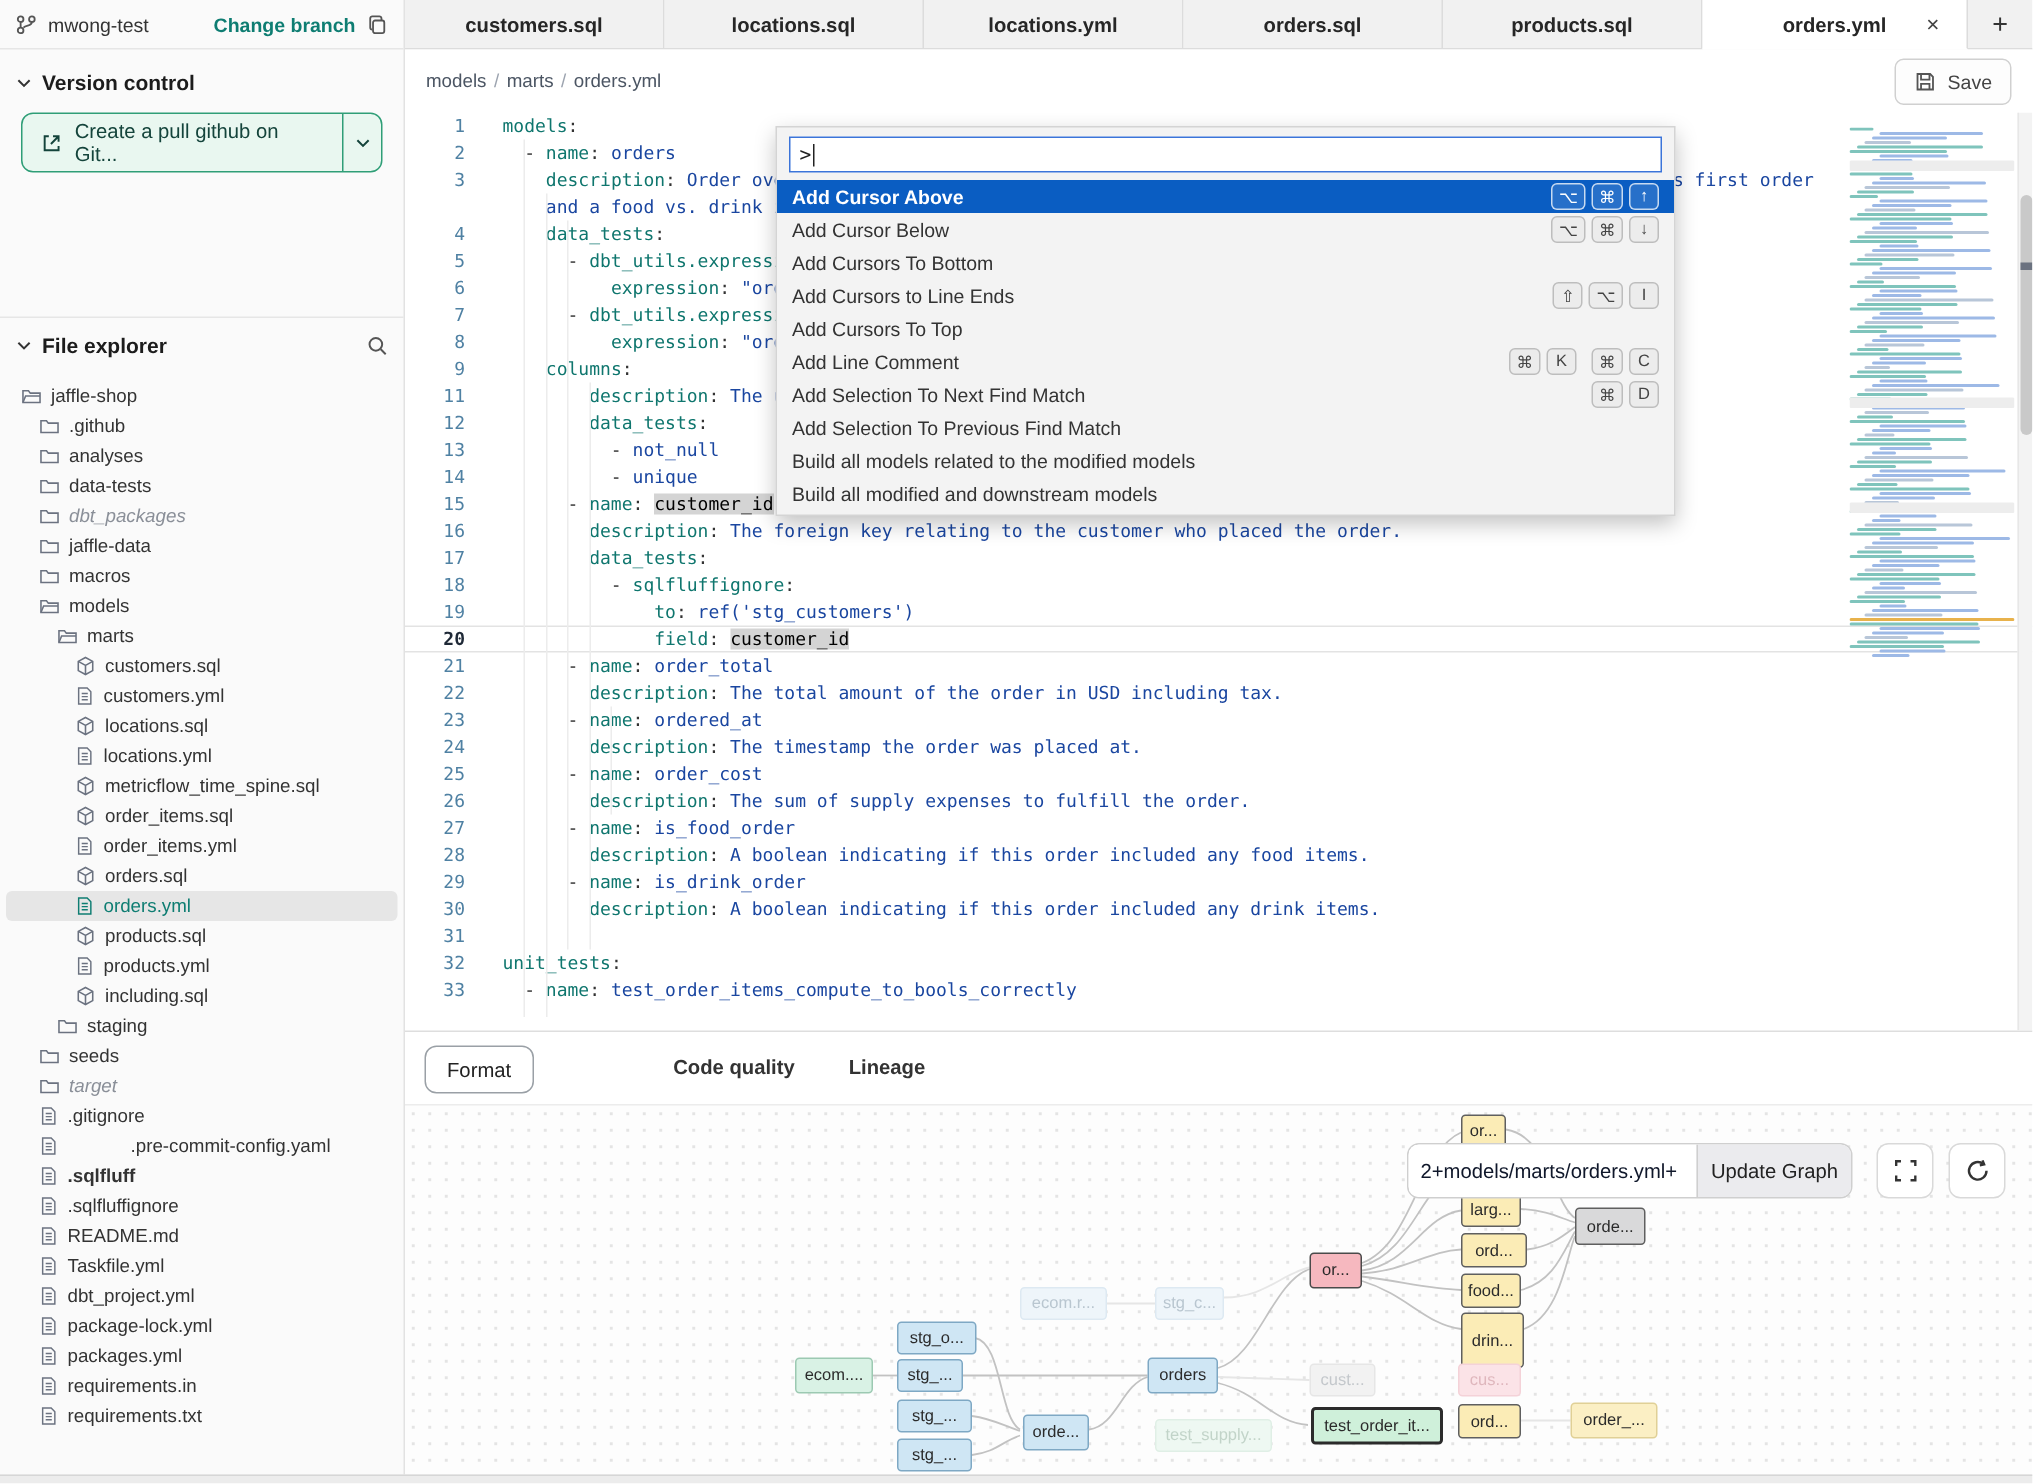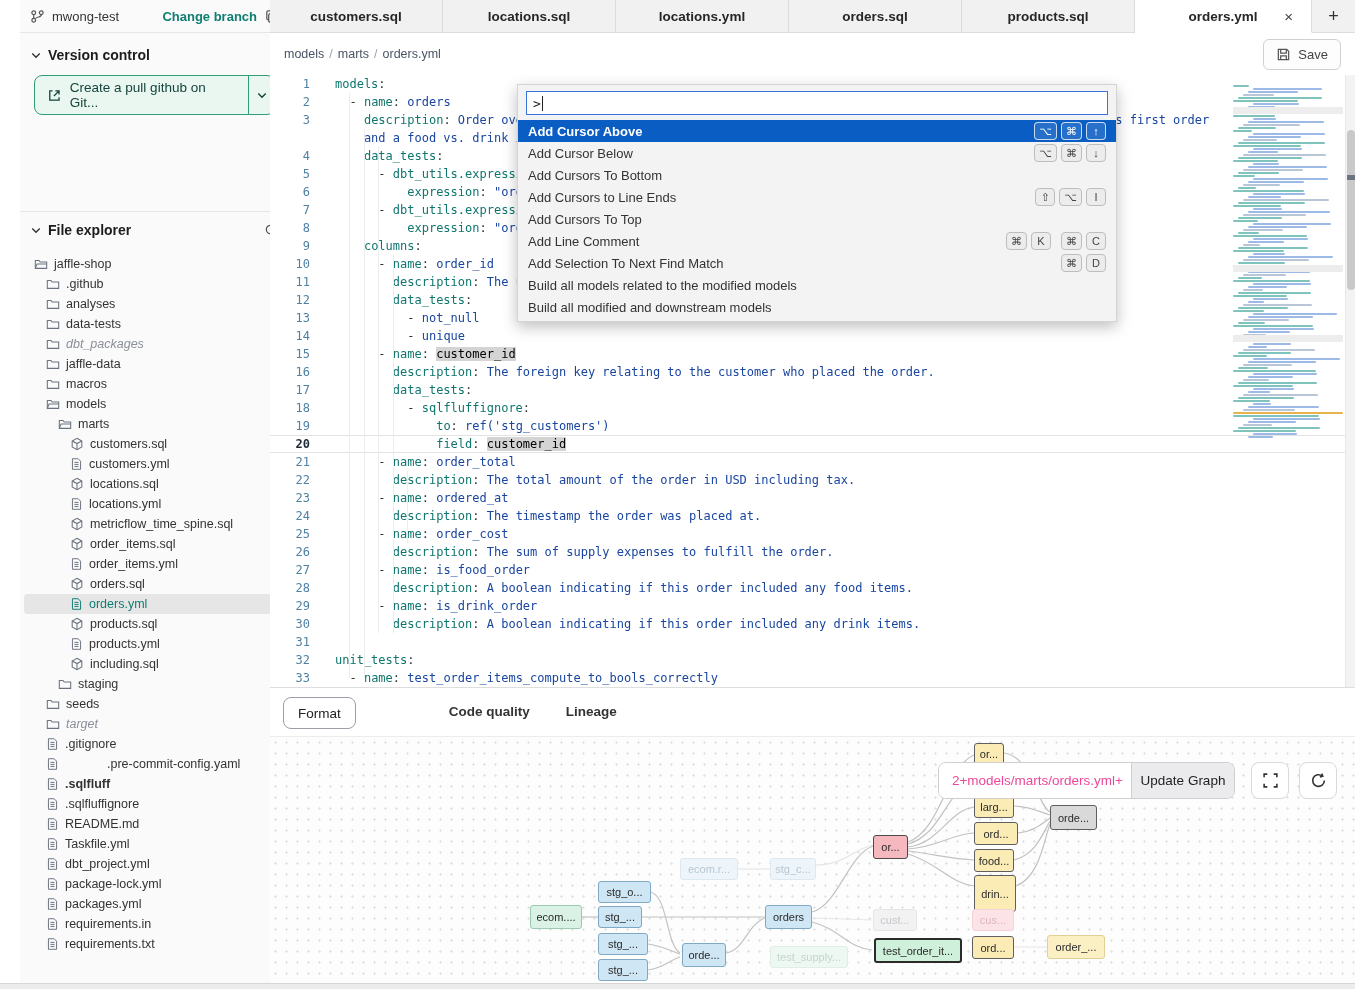--- a/index.html
+++ b/index.html
@@ -1,21 +1,21 @@
 <!DOCTYPE html>
 <html><head>
 <meta charset="utf-8">
 <style>
   * { box-sizing: border-box; margin: 0; padding: 0; }
   html,body { width:1355px; height:989px; overflow:hidden; }
   body { font-family:"Liberation Sans", sans-serif; font-size:13px; color:#2b2b2b; background:#fff; }
   #app { position:relative; width:1355px; height:989px; background:#fff; }
 
   
-  #sidebar { position:absolute; left:0; top:0; width:270px; height:983px; background:#fafafa; border-right:1px solid #e2e2e2;margin-left:20px; }
+  #sidebar { position:absolute; left:0; top:0; width:270px; height:983px; background:#fafafa; border-right:1px solid #e2e2e2; }
   .sb-head { height:33px; display:flex; align-items:center; padding:0 10px; gap:7px; border-bottom:1px solid #e6e6e6; }
   .sb-branch { font-size:13px; color:#333; flex:0 1 auto; }
   .sb-change { margin-left:auto; color:#0e7d72; font-size:13px; font-weight:600; cursor:pointer; }
   .icon-btn { display:inline-flex; align-items:center; justify-content:center; }
   .vc-row { display:flex; align-items:center; gap:6px; padding:14px 10px 8px 10px; font-weight:700; font-size:14px; color:#1c1c1c; }
   .pr-btn { margin:4px 14px 0 14px; display:flex; height:40px; border:1px solid #2f9e77; border-radius:8px; background:#e9f7f0; overflow:hidden; }
   .pr-main { flex:1; display:flex; align-items:center; gap:8px; padding:0 12px; color:#14443b; font-size:13.5px; cursor:pointer; }
   .pr-caret { width:26px; border-left:1px solid #2f9e77; display:flex; align-items:center; justify-content:center; color:#14443b; cursor:pointer; }
   .fe-head { display:flex; align-items:center; gap:6px; margin-top:96px; padding:10px 10px 8px 10px; font-weight:700; font-size:14px; color:#1c1c1c; border-top:1px solid #e6e6e6; }
   .fe-search { margin-left:auto; }
@@ -87,21 +87,21 @@
   .n-red { background:#f6b8bf; border:1.5px solid #4a4a4a; }
   .n-green { background:#cff0da; border:2px solid #2b2b2b; font-weight:400; }
   .n-gray { background:#d9d9da; border:1px solid #5f5f5f; }
   .n-fblue { background:#eef5fa; border:1px solid #dde9f2; color:#b9c6d0; }
   .n-fgreen { background:#eef8f2; border:1px solid #e0efe6; color:#c2d4c9; }
   .n-fyellow { background:#fdf6e0; border:1px solid #f3ead0; color:#d8cfae; }
   .n-fpink { background:#fbe3e7; border:1px solid #f4d2d8; color:#dfb7bd; }
   .n-fgray { background:#f2f2f2; border:1px solid #e6e6e6; color:#c4c8cc; }
 
   #graph-ctl { position:absolute; left:668px; top:25px; display:flex; height:37px; border:1px solid #cfcfcf; border-radius:8px; overflow:hidden; background:#fff; z-index:10; }
-  #graph-sel { width:192px; border:0; outline:0; padding:0 8px; font-size:13.5px; color:#ec4899; font-family:"Liberation Sans", sans-serif; background:#fff;text-align:right; }
+  #graph-sel { width:192px; border:0; outline:0; padding:0 8px; font-size:13.5px; color:#0f172a; font-family:"Liberation Sans", sans-serif; background:#fff; }
   #update-btn { width:103px; background:#ebebee; border-left:1px solid #cfcfcf; font-size:13.5px; color:#222; display:flex; align-items:center; justify-content:center; cursor:pointer; }
   .gbtn { position:absolute; top:25px; width:38px; height:37px; border:1px solid #d9d9d9; border-radius:8px; background:#fff; display:flex; align-items:center; justify-content:center; cursor:pointer; z-index:10; }
 
   #statusbar { position:absolute; left:0; top:983px; width:1355px; height:6px; background:#ececec; border-top:1px solid #d6d6d6; }
 </style>
 </head>
 <body>
 
 <div id="app">
 
@@ -518,21 +518,20 @@
           <div class="code-row"><div class="gut">1</div><div class="code"><span class="tk-k">models</span><span class="tk-p">:</span></div></div>
           <div class="code-row"><div class="gut">2</div><div class="code"><span class="tk-p">  - </span><span class="tk-k">name</span><span class="tk-p">:</span><span class="tk-v"> orders</span></div></div>
           <div class="code-row"><div class="gut">3</div><div class="code"><span class="tk-p">    </span><span class="tk-k">description</span><span class="tk-p">:</span><span class="tk-v"> Order overview data mart, offering key details for each order including if it's a customer's first order</span></div></div>
           <div class="code-row"><div class="gut"></div><div class="code"><span class="tk-v">    and a food vs. drink item breakdown. One row per order.</span></div></div>
           <div class="code-row"><div class="gut">4</div><div class="code"><span class="tk-p">    </span><span class="tk-k">data_tests</span><span class="tk-p">:</span></div></div>
           <div class="code-row"><div class="gut">5</div><div class="code"><span class="tk-p">      - </span><span class="tk-k">dbt_utils.expression_is_true</span><span class="tk-p">:</span></div></div>
           <div class="code-row"><div class="gut">6</div><div class="code"><span class="tk-p">          </span><span class="tk-k">expression</span><span class="tk-p">:</span><span class="tk-v"> "order_total - tax_paid = subtotal"</span></div></div>
           <div class="code-row"><div class="gut">7</div><div class="code"><span class="tk-p">      - </span><span class="tk-k">dbt_utils.expression_is_true</span><span class="tk-p">:</span></div></div>
           <div class="code-row"><div class="gut">8</div><div class="code"><span class="tk-p">          </span><span class="tk-k">expression</span><span class="tk-p">:</span><span class="tk-v"> "order_total &gt;= subtotal"</span></div></div>
           <div class="code-row"><div class="gut">9</div><div class="code"><span class="tk-p">    </span><span class="tk-k">columns</span><span class="tk-p">:</span></div></div>
-          <div class="code-row"><div class="gut">10</div><div class="code"><span class="tk-p">      - </span><span class="tk-k">name</span><span class="tk-p">:</span><span class="tk-v"> order_id</span></div></div>
           <div class="code-row"><div class="gut">11</div><div class="code"><span class="tk-p">        </span><span class="tk-k">description</span><span class="tk-p">:</span><span class="tk-v"> The unique key of the orders mart.</span></div></div>
           <div class="code-row"><div class="gut">12</div><div class="code"><span class="tk-p">        </span><span class="tk-k">data_tests</span><span class="tk-p">:</span></div></div>
           <div class="code-row"><div class="gut">13</div><div class="code"><span class="tk-p">          - </span><span class="tk-v">not_null</span></div></div>
           <div class="code-row"><div class="gut">14</div><div class="code"><span class="tk-p">          - </span><span class="tk-v">unique</span></div></div>
           <div class="code-row"><div class="gut">15</div><div class="code"><span class="tk-p">      - </span><span class="tk-k">name</span><span class="tk-p">:</span><span class="tk-v"> </span><span class="tk-h">customer_id</span></div></div>
           <div class="code-row"><div class="gut">16</div><div class="code"><span class="tk-p">        </span><span class="tk-k">description</span><span class="tk-p">:</span><span class="tk-v"> The foreign key relating to the customer who placed the order.</span></div></div>
           <div class="code-row"><div class="gut">17</div><div class="code"><span class="tk-p">        </span><span class="tk-k">data_tests</span><span class="tk-p">:</span></div></div>
           <div class="code-row"><div class="gut">18</div><div class="code"><span class="tk-p">          - </span><span class="tk-k">sqlfluffignore</span><span class="tk-p">:</span></div></div>
           <div class="code-row"><div class="gut">19</div><div class="code"><span class="tk-p">              </span><span class="tk-k">to</span><span class="tk-p">:</span><span class="tk-v"> ref('stg_customers')</span></div></div>
           <div class="code-row cur"><div class="gut">20</div><div class="code"><span class="tk-p">              </span><span class="tk-k">field</span><span class="tk-p">:</span><span class="tk-v"> </span><span class="tk-h">customer_id</span></div></div>
@@ -739,20 +738,24 @@
             <div class="pal-row">
               <span>Add Selection To Next Find Match</span>
               <span class="pal-keys">
                 <span class="kgroup">
                   <span class="kchip">⌘</span>
                   <span class="kchip">D</span>
                 </span>
               </span>
             </div>
             <div class="pal-row">
+              <span>Add Selection To Previous Find Match</span>
+              <span class="pal-keys"></span>
+            </div>
+            <div class="pal-row">
               <span>Build all models related to the modified models</span>
               <span class="pal-keys"></span>
             </div>
             <div class="pal-row">
               <span>Build all modified and downstream models</span>
               <span class="pal-keys"></span>
             </div>
           </div>
       </div>
     </div>

